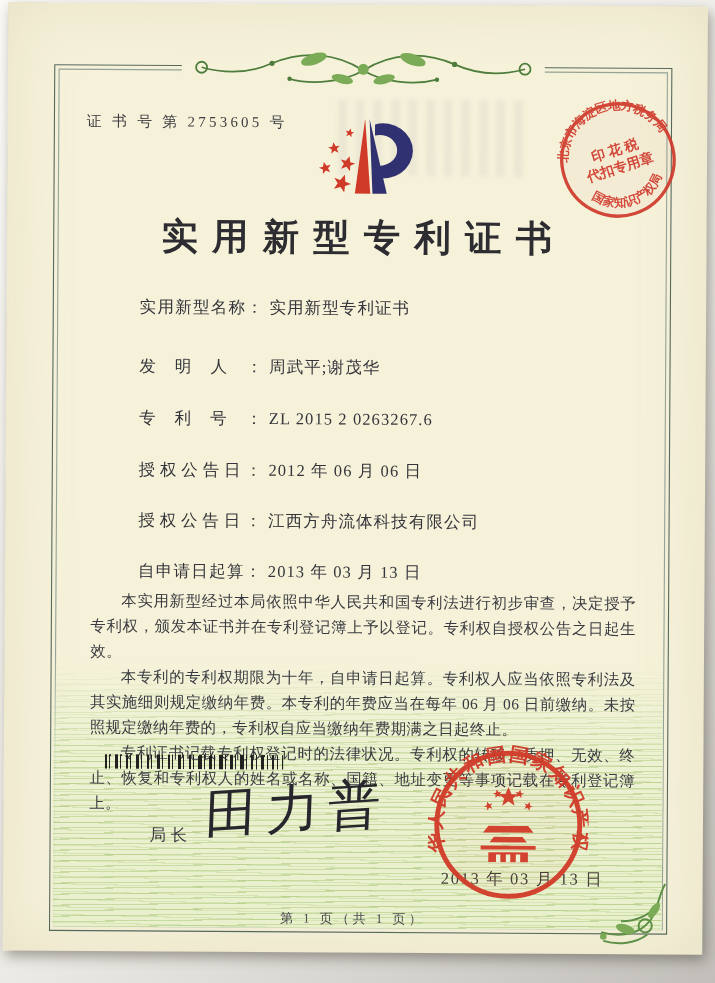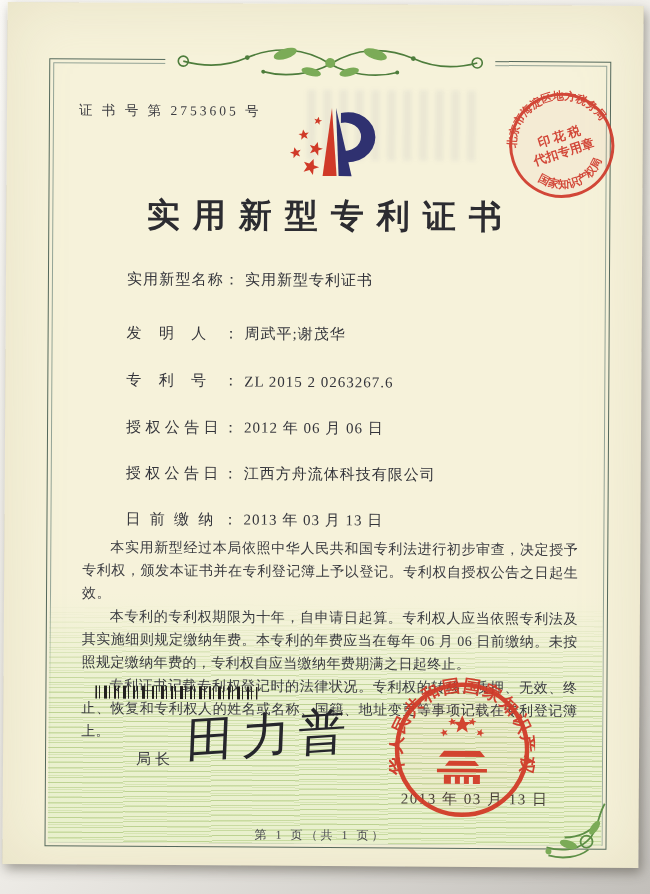--- a/index.html
+++ b/index.html
@@ -206,21 +206,21 @@
     <div class="field" style="top:368px;">
       <span class="flabel">专利号：</span><span class="fvalue">ZL 2015 2 0263267.6</span>
     </div>
     <div class="field" style="top:415px;">
       <span class="flabel">授权公告日：</span><span class="fvalue">2012 年 06 月 06 日</span>
     </div>
     <div class="field" style="top:461px;">
       <span class="flabel">授权公告日：</span><span class="fvalue">江西方舟流体科技有限公司</span>
     </div>
     <div class="field" style="top:507px;">
-      <span class="flabel">日前缴纳：</span><span class="fvalue">2013 年 03 月 13 日</span>
+      <span class="flabel">自申请日起算：</span><span class="fvalue">2013 年 03 月 13 日</span>
     </div>
 
     <div class="paras">
       <p>本实用新型经过本局依照中华人民共和国专利法进行初步审查，决定授予专利权，颁发本证书并在专利登记簿上予以登记。专利权自授权公告之日起生效。</p>
       <p>本专利的专利权期限为十年，自申请日起算。专利权人应当依照专利法及其实施细则规定缴纳年费。本专利的年费应当在每年 06 月 06 日前缴纳。未按照规定缴纳年费的，专利权自应当缴纳年费期满之日起终止。</p>
       <p>专利证书记载专利权登记时的法律状况。专利权的转移、质押、无效、终止、恢复和专利权人的姓名或名称、国籍、地址变更等事项记载在专利登记簿上。</p>
     </div>
 
     <div class="barcode"></div>
 

